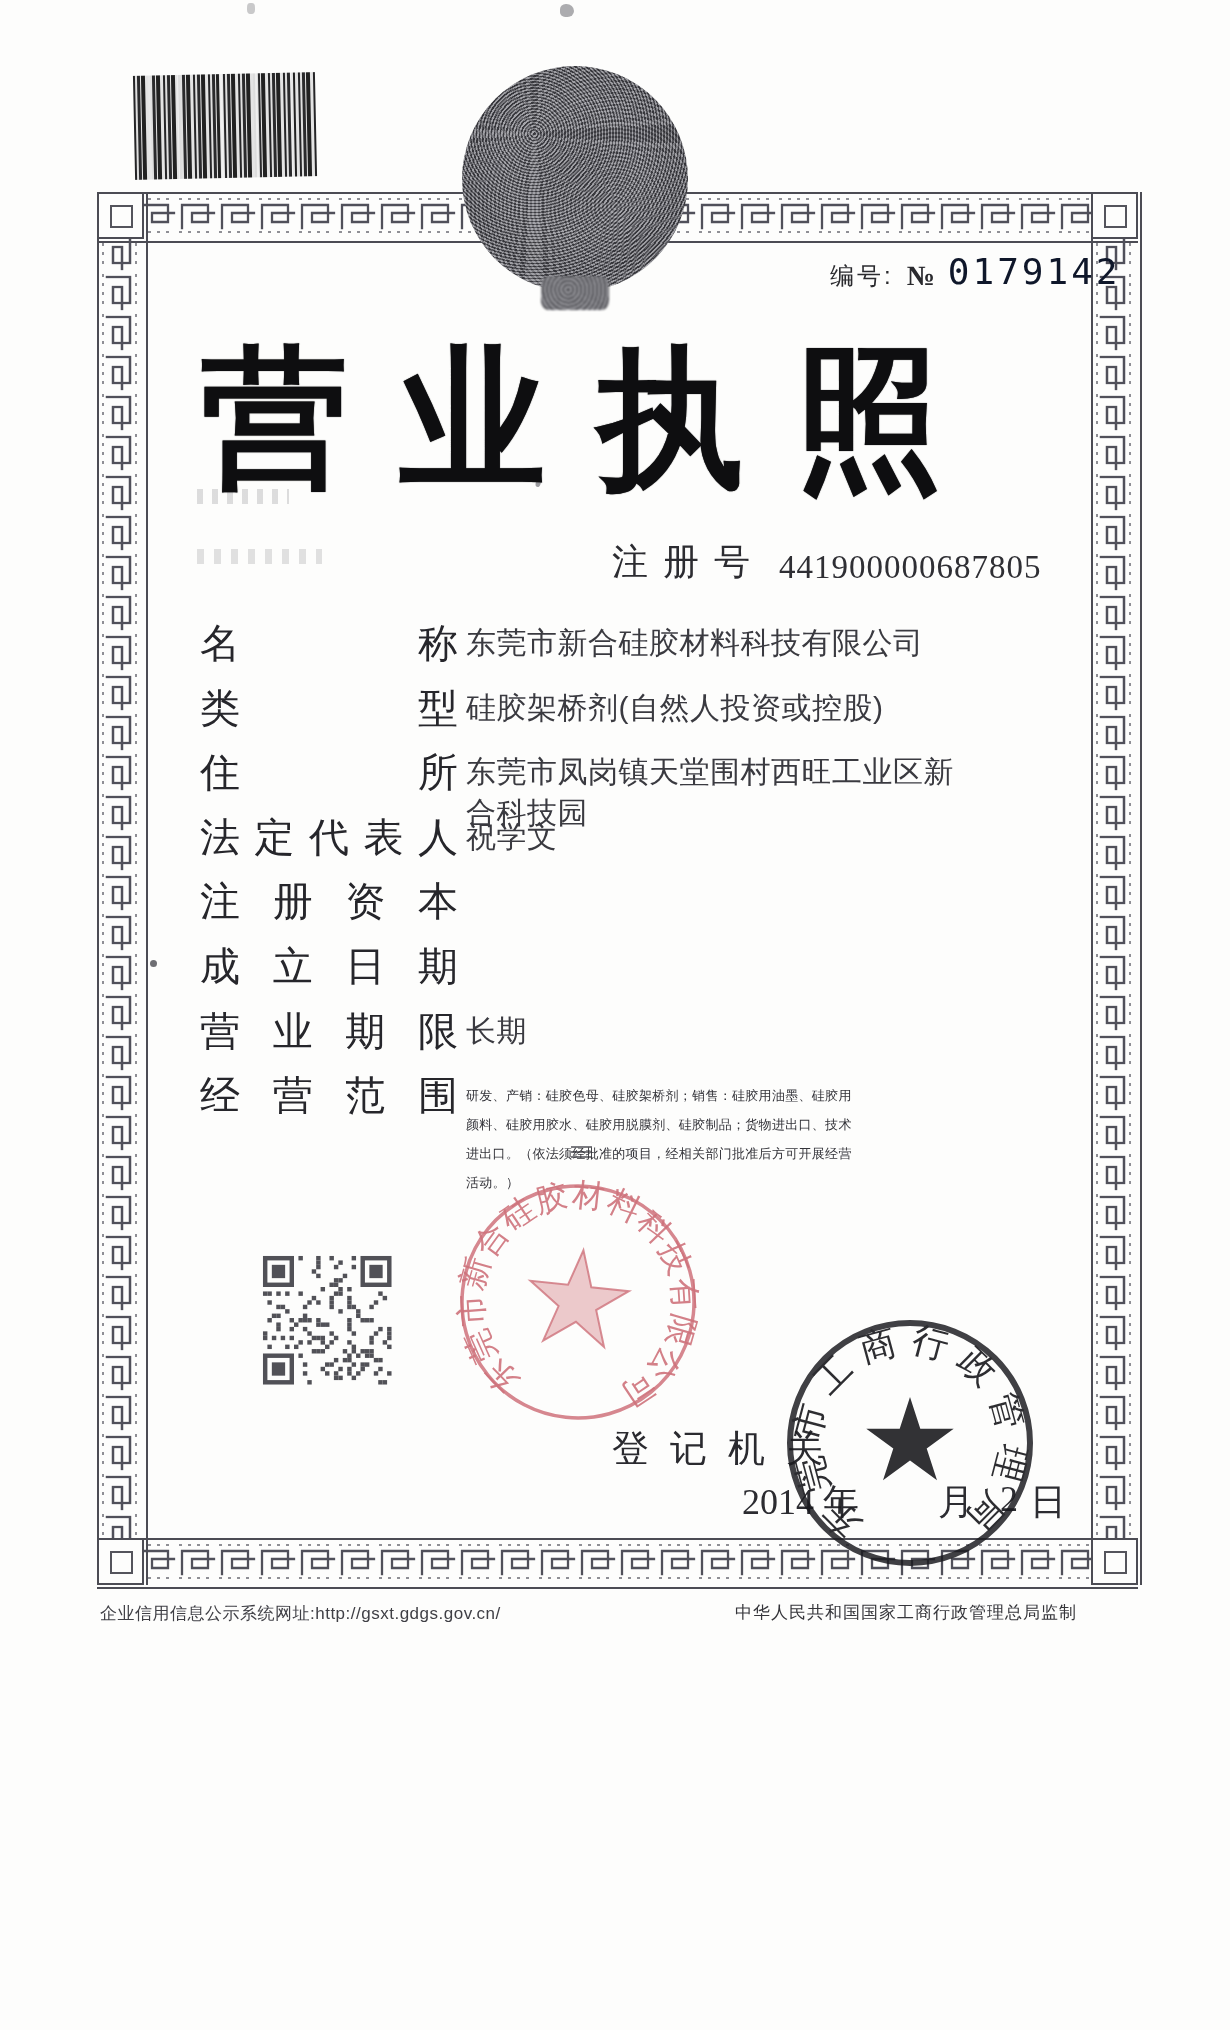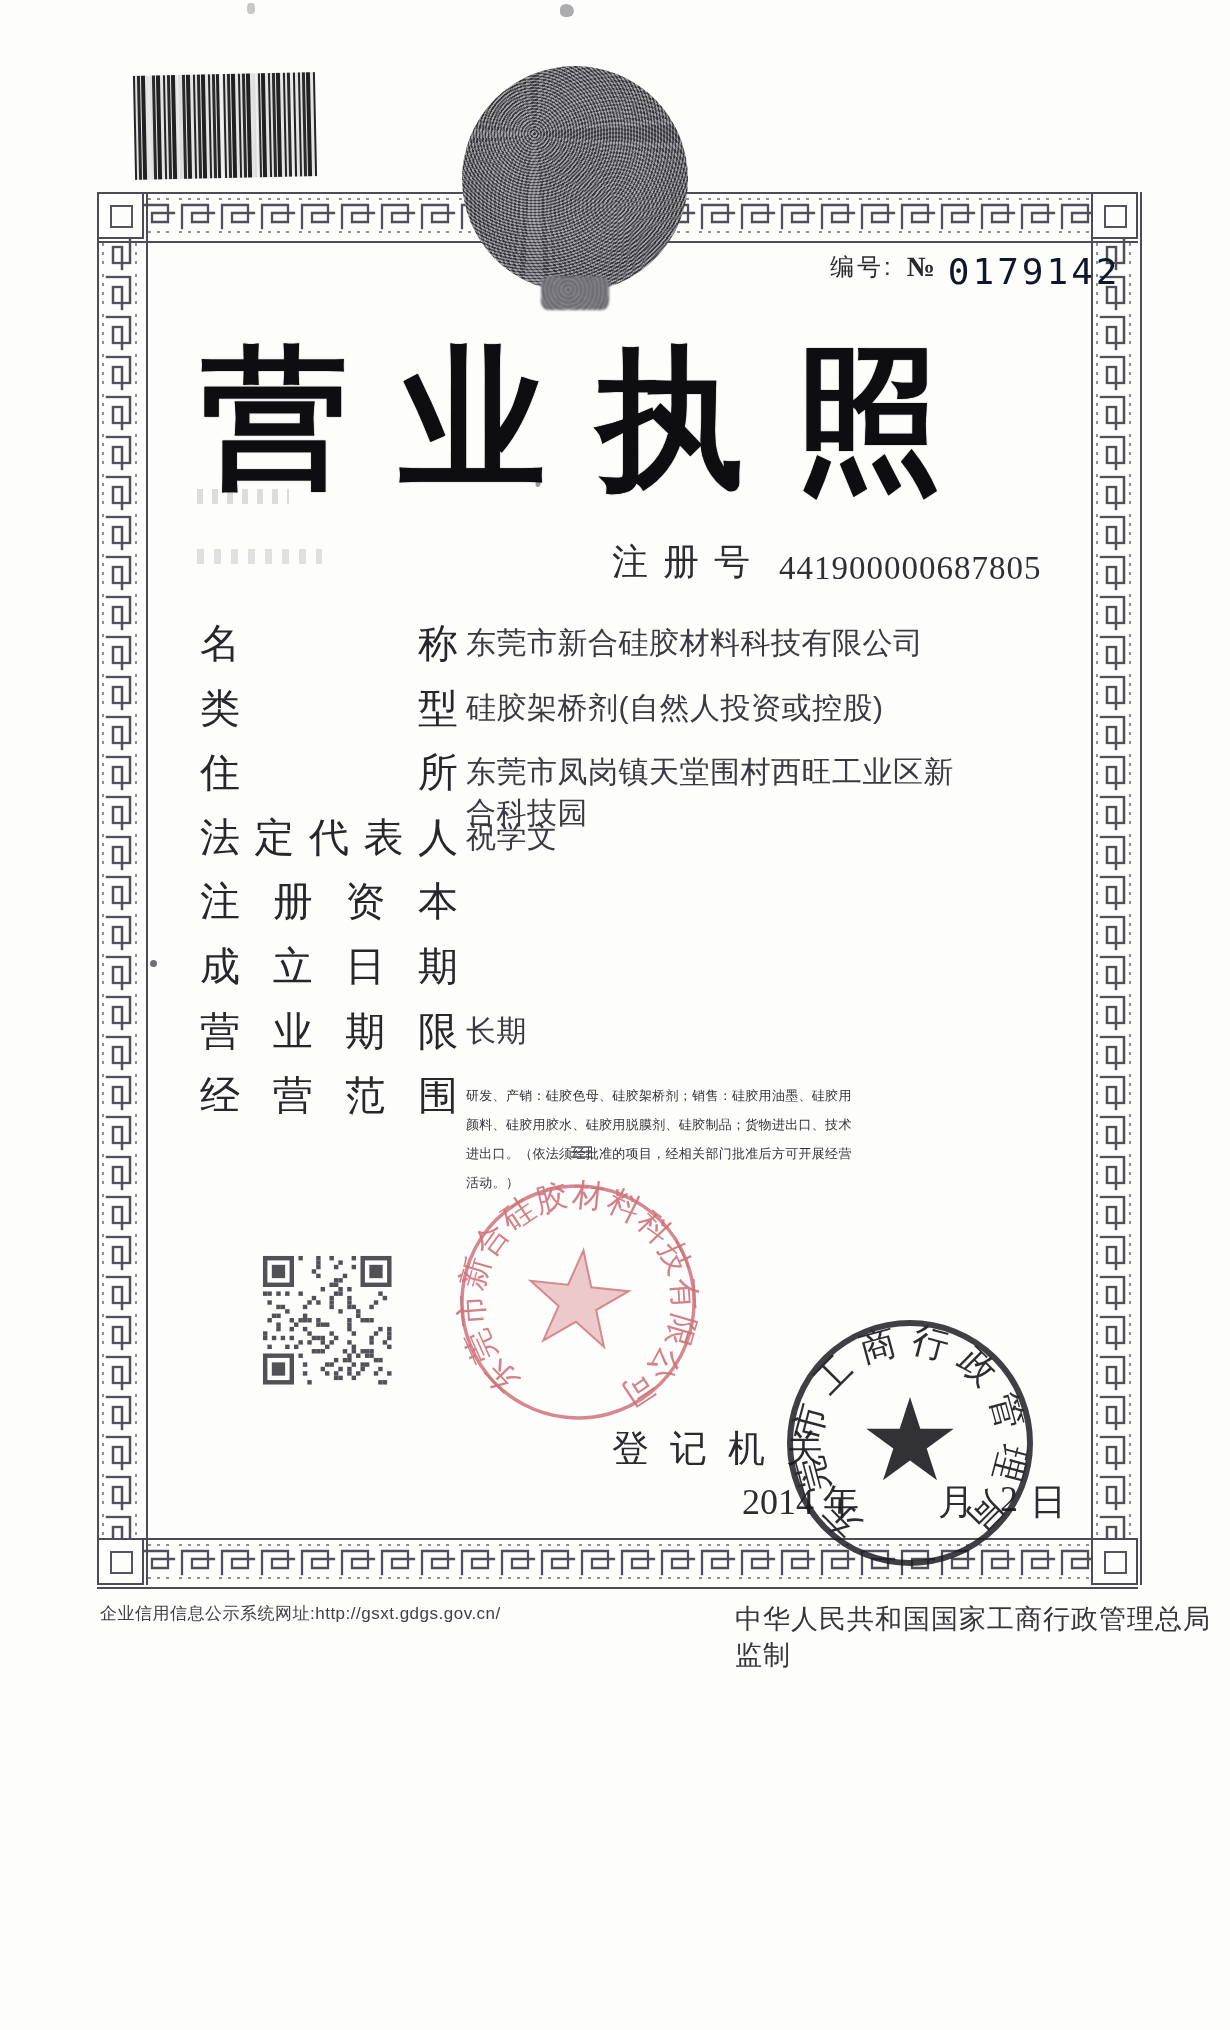--- a/index.html
+++ b/index.html
@@ -49,34 +49,34 @@
   .strip.h{border-top:2.5px solid #4c4c54;border-bottom:2.5px solid #4c4c54;}
   .strip.v{border-left:2.5px solid #4c4c54;border-right:2.5px solid #4c4c54;}
   .corner{
     width:47px;height:47px;border:2.5px solid #4c4c54;background:#fdfdfc;box-sizing:border-box;
   }
   .corner::after{
     content:"";position:absolute;left:11px;top:11px;width:19px;height:19px;border:2.2px solid #54545c;
   }
 
   
-  .serial{left:830px;top:251px;display:flex;align-items:flex-start;gap:13px;color:#2a2a2e;}
+  .serial{left:830px;top:251px;display:flex;align-items:flex-end;gap:13px;color:#2a2a2e;}
   .serial .lbl{font-size:24px;letter-spacing:3px;}
   .serial .sym{font-size:28px;font-weight:bold;font-family:"Liberation Serif",serif;}
   .serial .num{font-size:36px;letter-spacing:3px;font-family:"DejaVu Sans Mono",monospace;color:#0f172a;}
 
   .title{
     left:97px;top:322px;width:1041px;text-align:center;
     font-size:146px;font-weight:900;color:#0e0e10;
     letter-spacing:52px;text-indent:20px;padding-right:60px;box-sizing:border-box;
     transform:scaleY(1.04);
     text-shadow:0 0 1px #222;
   }
 
-  .regline{left:612px;top:538px;display:flex;align-items:flex-end;color:#2c2c31;}
+  .regline{left:612px;top:538px;display:flex;align-items:center;color:#2c2c31;}
   .regline .lbl{font-size:36px;letter-spacing:15px;margin-right:14px;}
   .regline .num{font-size:33px;letter-spacing:1px;font-family:"Liberation Serif",serif;color:#2f2f34;margin-top:10px;}
 
   
   .rows{left:200px;top:616px;width:760px;}
   .row{display:flex;align-items:flex-start;height:64.6px;}
   .row:last-child{height:auto;}
   .flabel{
     width:258px;min-width:258px;display:flex;justify-content:space-between;
     font-size:40px;color:#26262b;font-weight:500;margin-right:8px;
@@ -94,21 +94,21 @@
   svg text{font-family:"Liberation Sans",sans-serif;}
   .red-seal{left:428px;top:1152px;opacity:.82;transform:rotate(6deg);}
   .black-seal{left:770px;top:1303px;opacity:.92;}
 
   .registrar{left:612px;top:1424px;font-size:37px;letter-spacing:21px;color:#2a2a2f;
     font-family:"Liberation Serif",serif;}
   .datebit{top:1478px;font-size:36px;color:#2c2c31;font-family:"Liberation Serif",serif;}
 
   
   .footer-left{left:100px;top:1602px;font-size:17px;color:#3f3f45;letter-spacing:.5px;}
-  .footer-right{left:735px;top:1601px;font-size:27px;color:#35353a;letter-spacing:1px;}
+  .footer-right{left:735px;top:1601px;font-size:17px;color:#35353a;letter-spacing:1px;}
 
   
   .noise{pointer-events:none;}
   .n1{left:560px;top:4px;width:14px;height:13px;background:#6a6a6f;opacity:.55;border-radius:45% 60% 50% 40%;}
   .n2{left:247px;top:3px;width:8px;height:11px;background:#8a8a8f;opacity:.45;border-radius:40%;}
   .n3{left:197px;top:489px;width:92px;height:15px;opacity:.4;filter:blur(.4px);
       background:repeating-linear-gradient(90deg, rgba(90,90,95,.5) 0 6px, transparent 6px 15px);}
   .n4{left:197px;top:549px;width:125px;height:15px;opacity:.35;filter:blur(.4px);
       background:repeating-linear-gradient(90deg, rgba(90,90,95,.5) 0 7px, transparent 7px 17px);}
   .n5{left:536px;top:477px;width:5px;height:10px;background:#5a5a60;opacity:.6;border-radius:40%;transform:rotate(14deg);}

